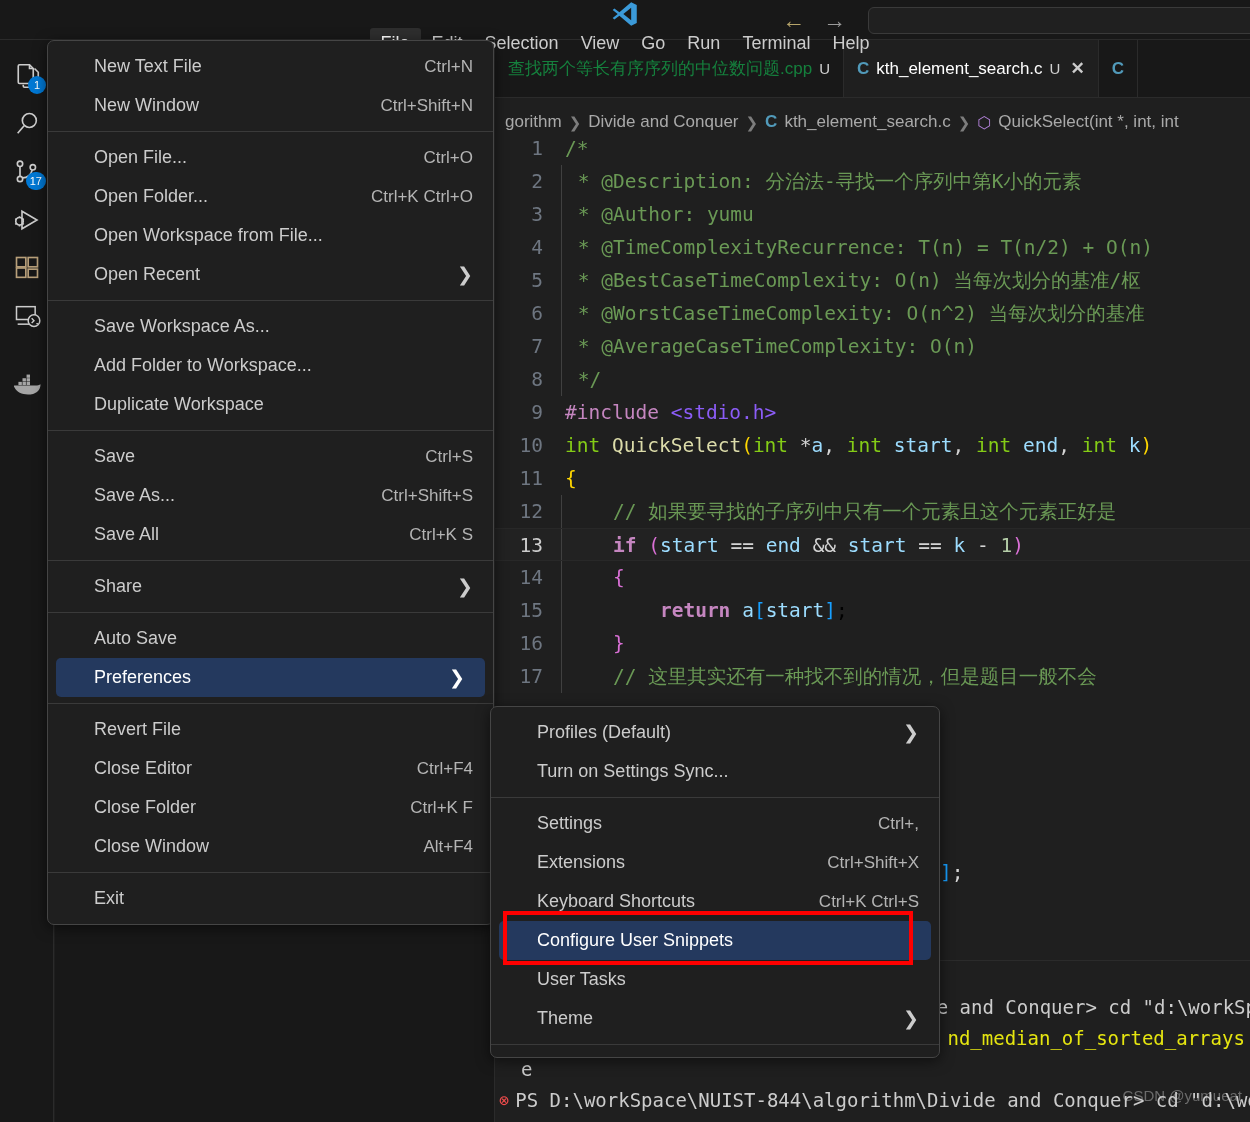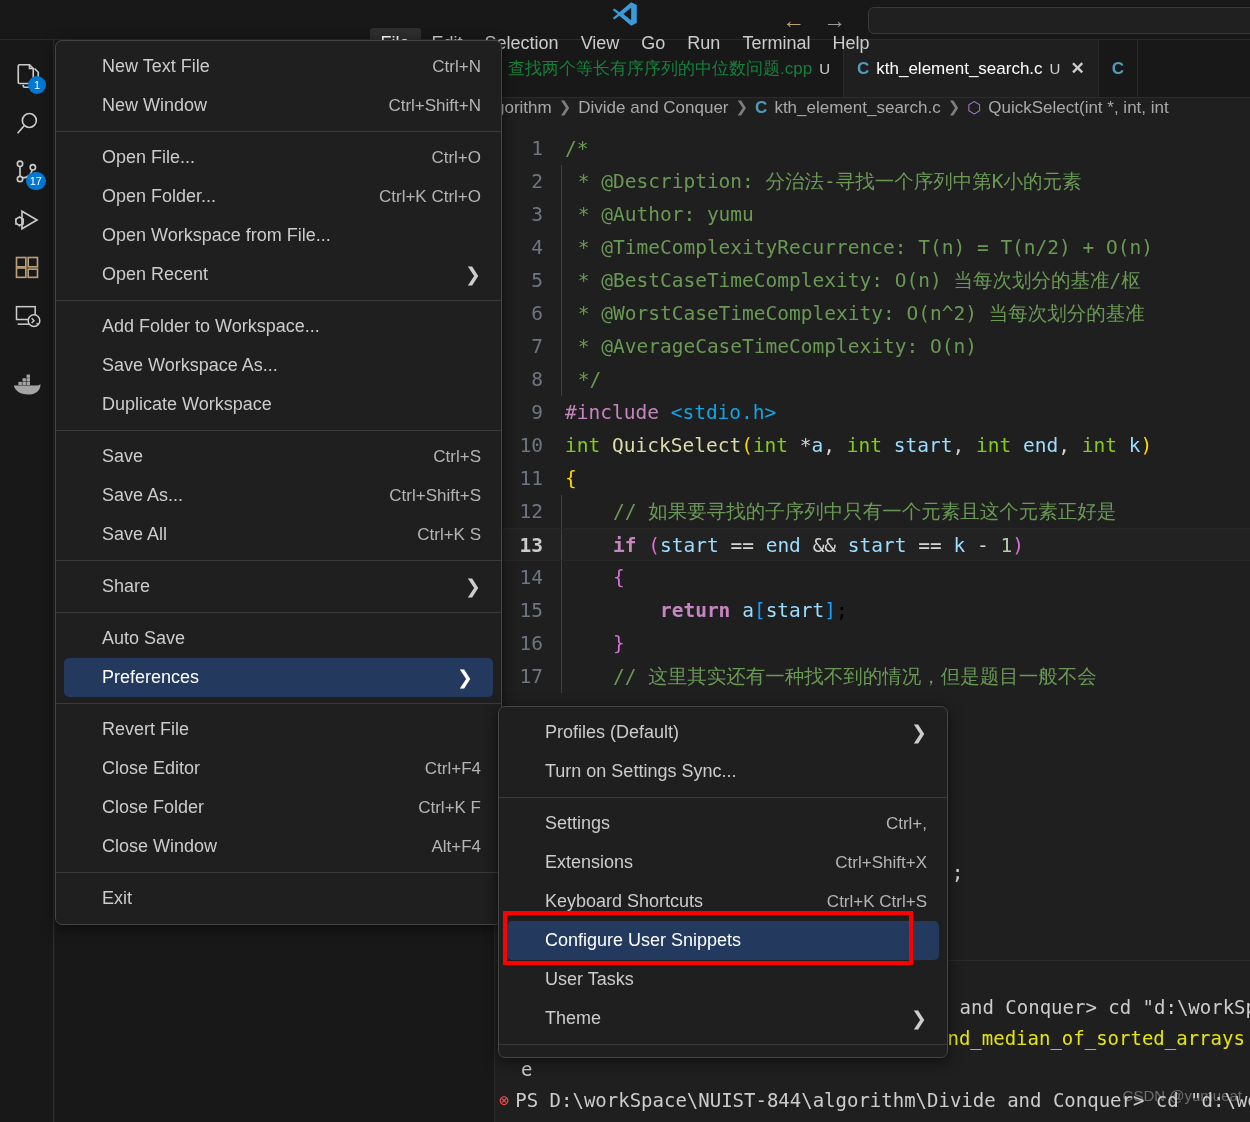--- a/index.html
+++ b/index.html
@@ -59,50 +59,50 @@
   }
   .tab.active { background: #1f1f1f; color: #ffffff; }
   .tab .ficon { font-weight: bold; font-size: 17px; }
   .tab .c-icon { color: #519aba; }
   .tab .dirty { color: #d0d0d0; font-size: 15px; }
   .tab .tclose { color: #cccccc; font-size: 17px; margin-left: 3px; font-weight: bold; }
   .tab-green { color: #15803d; }
 
   .breadcrumb {
     position: absolute; left: 495px; top: 98px; right: 0; height: 34px;
-    display: flex; align-items: flex-start; font-size: 17px; color: #a9a9a9;
-    gap: 7px; padding-left: 0; white-space: nowrap; overflow: hidden;
+    display: flex; align-items: flex-end; font-size: 17px; color: #a9a9a9;
+    gap: 7px; padding-left: 10px; white-space: nowrap; overflow: hidden;
   }
   .bc-sep { color: #7d7d7d; font-size: 15px; }
   .bc-c { color: #519aba; font-weight: bold; }
   .bc-sym { color: #b180d7; font-size: 16px; }
 
   
   .code {
     position: absolute; left: 495px; top: 132px; right: 0; bottom: 0;
     font-family: "DejaVu Sans Mono", monospace; font-size: 19.5px;
     line-height: 33px; overflow: hidden; background: #1f1f1f;
   }
   .cline { display: flex; height: 33px; white-space: pre; }
   .cline.cur { background: #222222; border-top:1px solid #282828; border-bottom:1px solid #282828;}
   .gutter {
     width: 66px; min-width: 66px; text-align: right; padding-right: 18px;
     color: #6e7681; font-family: "DejaVu Sans Mono", monospace;
   }
-  .cline.cur .gutter { color: #cccccc; font-weight: bold; }
+  .cline.cur .gutter { color: #cccccc; font-weight: normal; }
   .ctext { padding-left: 4px; }
   .ind { border-left: 1px solid #404040; text-align: center; }
 
   .cm { color: #6a9955; }
   .kw { color: #84cc16; }
   .kw2 { color: #c586c0; font-weight: bold; }
   .fn { color: #dcdcaa; }
   .id { color: #9cdcfe; }
   .pp { color: #c586c0; }
-  .str { color: #0ea5e9; }
+  .str { color: #8b5cf6; }
   .num { color: #b5cea8; }
   .pl { color: #ffd700; }
   .pp2 { color: #da70d6; }
   .pl3 { color: #179fff; }
   .op { color: #d4d4d4; }
 
   
   .terminal {
     position: absolute; left: 495px; top: 960px; right: 0; bottom: 0;
     background: #1f1f1f; border-top: 1px solid #2b2b2b;
@@ -120,21 +120,21 @@
     position: absolute; left: 495px; top: 790px; right: 0; height: 170px;
     font-family: "DejaVu Sans Mono", monospace; font-size: 19.5px; line-height: 33px;
     white-space: pre; overflow: hidden; color: #cccccc;
   }
 
   
   .menu {
     position: absolute; background: #1f1f1f;
     border: 1px solid #454545; border-radius: 7px;
     box-shadow: 0 3px 14px rgba(0,0,0,.55);
-    padding: 6px 0; z-index: 50; margin-left: 8px;
+    padding: 6px 0; z-index: 50;
   }
   .menu-row {
     display: flex; align-items: center; height: 39px;
     padding: 0 20px 0 46px; font-size: 18px; color: #cccccc; white-space: nowrap;
     position: relative;
   }
   .menu-row .label { flex: 1; }
   .menu-row .accel { color: #b4b4b4; font-size: 17px; margin-left: 40px; }
   .menu-row .chev { color: #cccccc; font-size: 19px; margin-left: 30px; }
   .menu-row.selected { background: #24395e; color: #ffffff; border-radius: 5px; margin: 0 8px; padding-left: 38px; }
@@ -335,24 +335,24 @@
           <span class="label">Open Workspace from File...</span>
         </div>
       <div class="menu-row">
           <span class="label">Open Recent</span>
           <span class="chev">❯</span>
         </div>
     </div>
     <div class="menu-sep"></div>
     <div>
       <div class="menu-row">
+          <span class="label">Save Workspace As...</span>
+        </div>
+      <div class="menu-row">
           <span class="label">Add Folder to Workspace...</span>
-        </div>
-      <div class="menu-row">
-          <span class="label">Save Workspace As...</span>
         </div>
       <div class="menu-row">
           <span class="label">Duplicate Workspace</span>
         </div>
     </div>
     <div class="menu-sep"></div>
     <div>
       <div class="menu-row">
           <span class="label">Save</span>
           <span class="accel">Ctrl+S</span>

